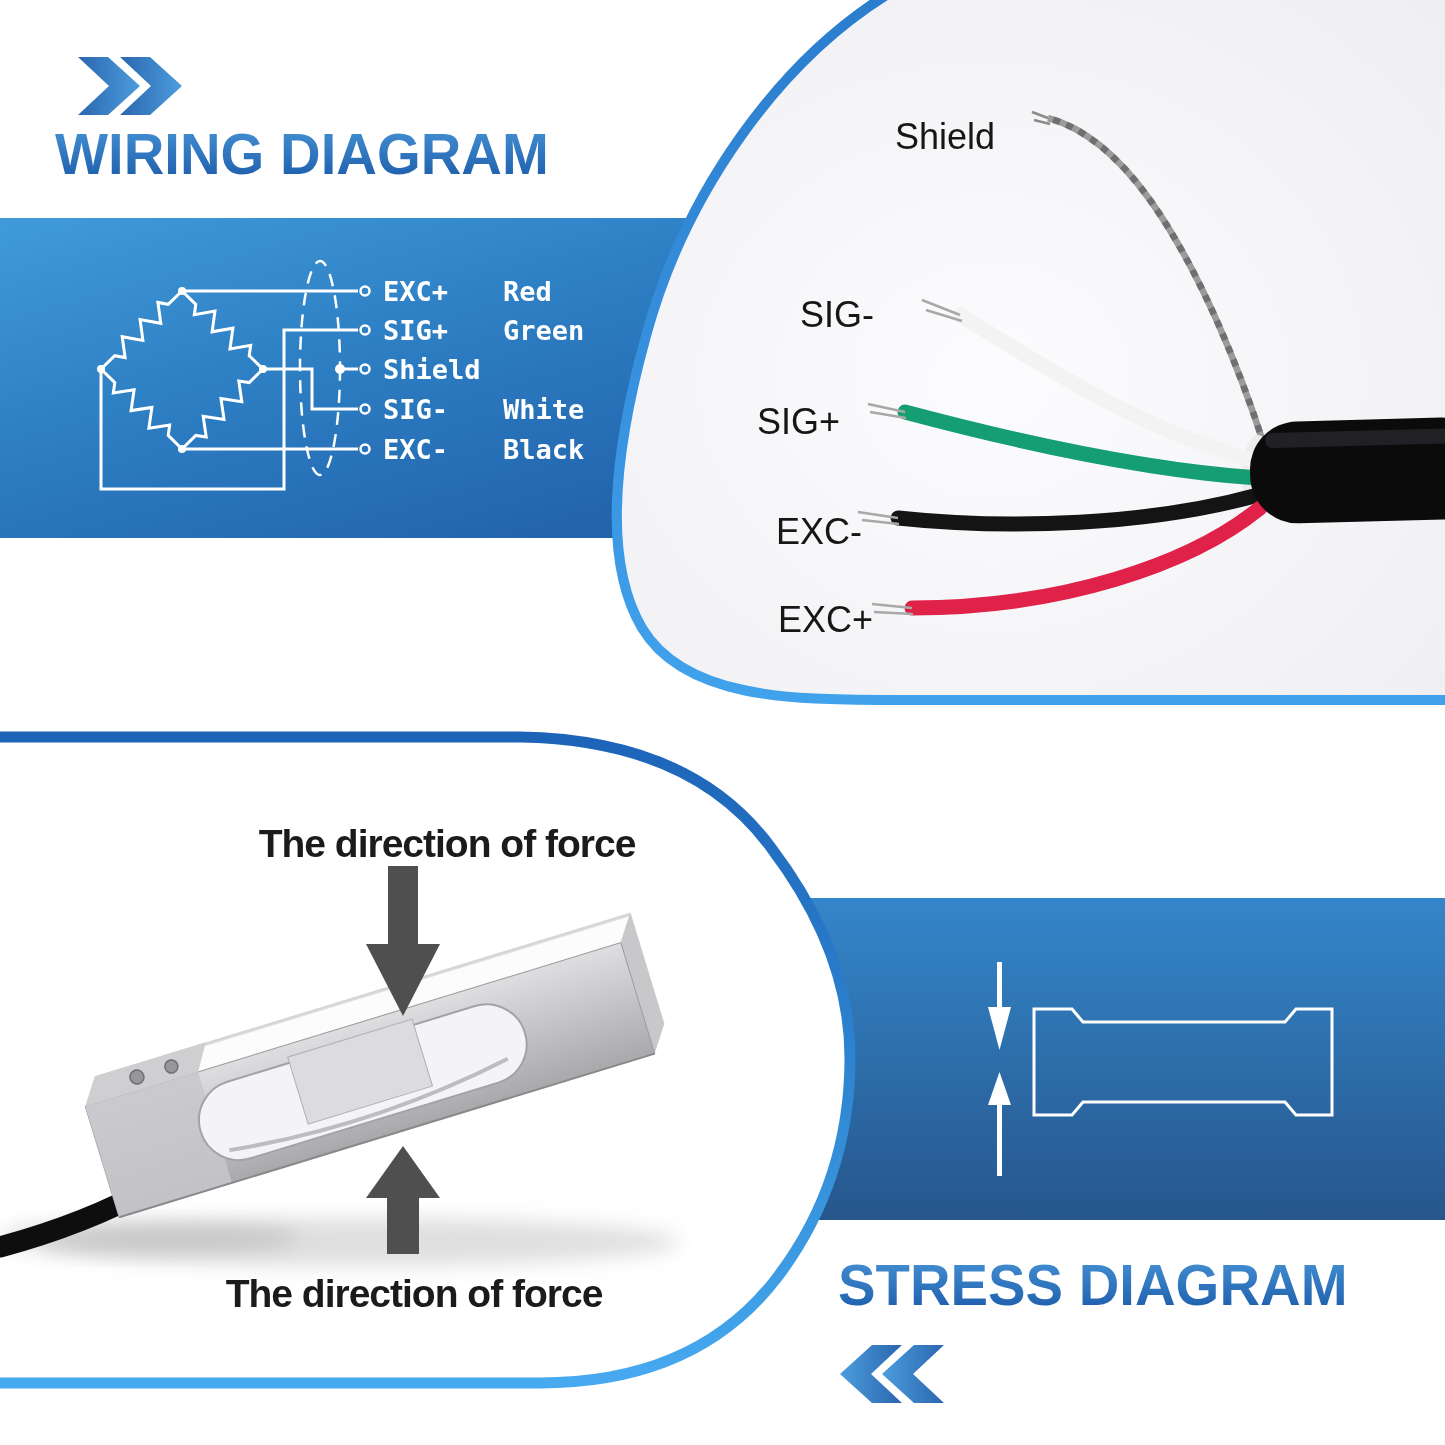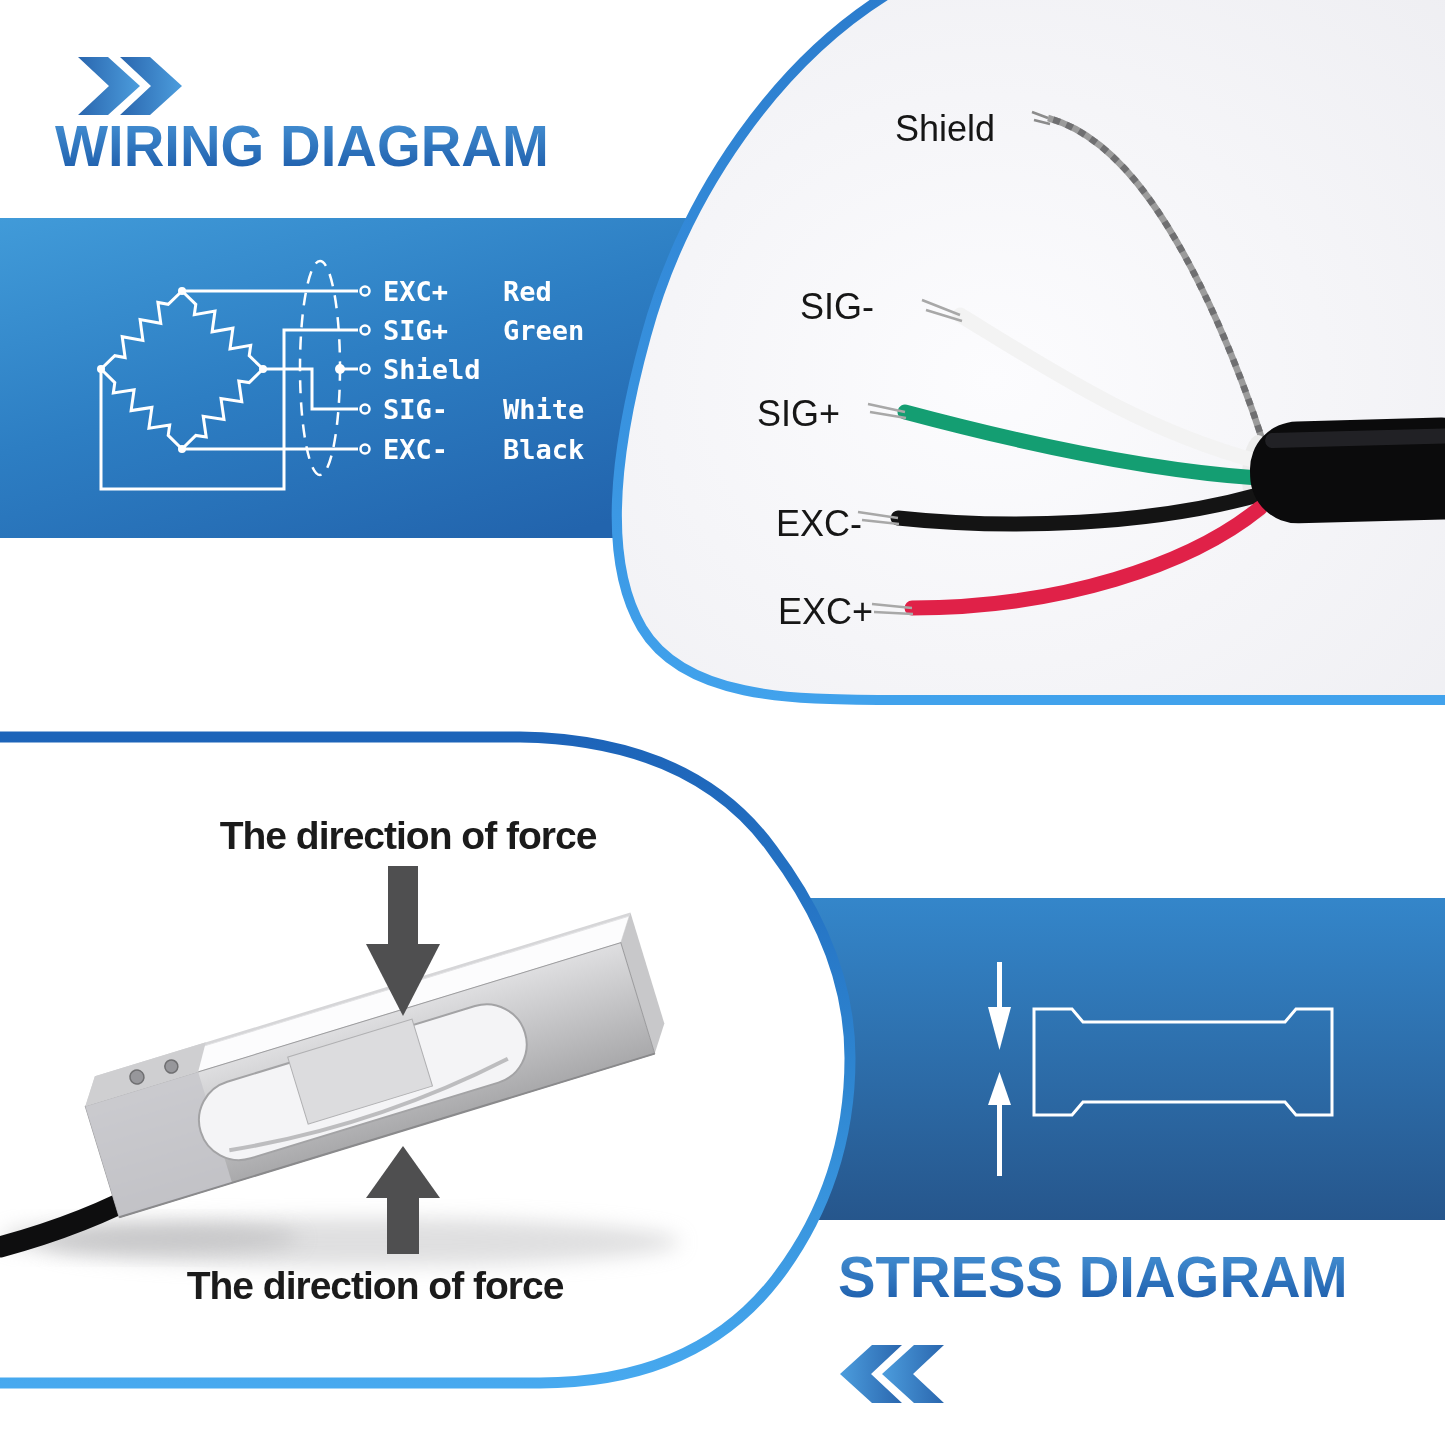--- a/index.html
+++ b/index.html
@@ -1,33 +1,33 @@
 <!DOCTYPE html>
 <html><head>
 <meta charset="utf-8">
 <style>
   html,body{margin:0;padding:0;background:#fff;}
   .stage{position:relative;width:1445px;height:1445px;background:#ffffff;overflow:hidden;
          font-family:"Liberation Sans",sans-serif;}
   .art{position:absolute;left:0;top:0;}
-  .overlay{position:absolute;left:0;top:0;width:1445px;height:1049px;pointer-events:none;}
+  .overlay{position:absolute;left:0;top:8px;width:1445px;height:1049px;pointer-events:none;}
   .title{position:absolute;font-weight:bold;font-size:58px;letter-spacing:0px;
          background:linear-gradient(180deg,#4a97d8 0%,#1d5dab 90%);
          -webkit-background-clip:text;background-clip:text;color:transparent;
          white-space:nowrap;transform:scaleX(0.97);transform-origin:left;}
   .title.wiring{left:55px;top:112px;}
   .title.stress{left:838px;top:1243px;}
   .photo-label{position:absolute;font-size:36px;color:#161616;white-space:nowrap;}
   .lbl-shield{left:895px;top:108px;}
   .lbl-sigminus{left:800px;top:286px;}
   .lbl-sigplus{left:757px;top:393px;}
   .lbl-excminus{left:776px;top:503px;}
   .lbl-excplus{left:778px;top:591px;}
   .force-label{position:absolute;font-size:39px;font-weight:bold;color:#1b1b1b;
-               letter-spacing:-1px;text-align:center;white-space:nowrap;}
+               letter-spacing:-1px;text-align:center;white-space:nowrap;margin-left:39px;}
   .force-top{left:180px;top:814px;width:456px;}
   .force-bottom{left:155px;top:1264px;width:440px;}
 </style>
 </head>
 <body>
 
 <div class="stage">
 
 <svg class="art" width="1445" height="1445" viewBox="0 0 1445 1445">
   <defs>

